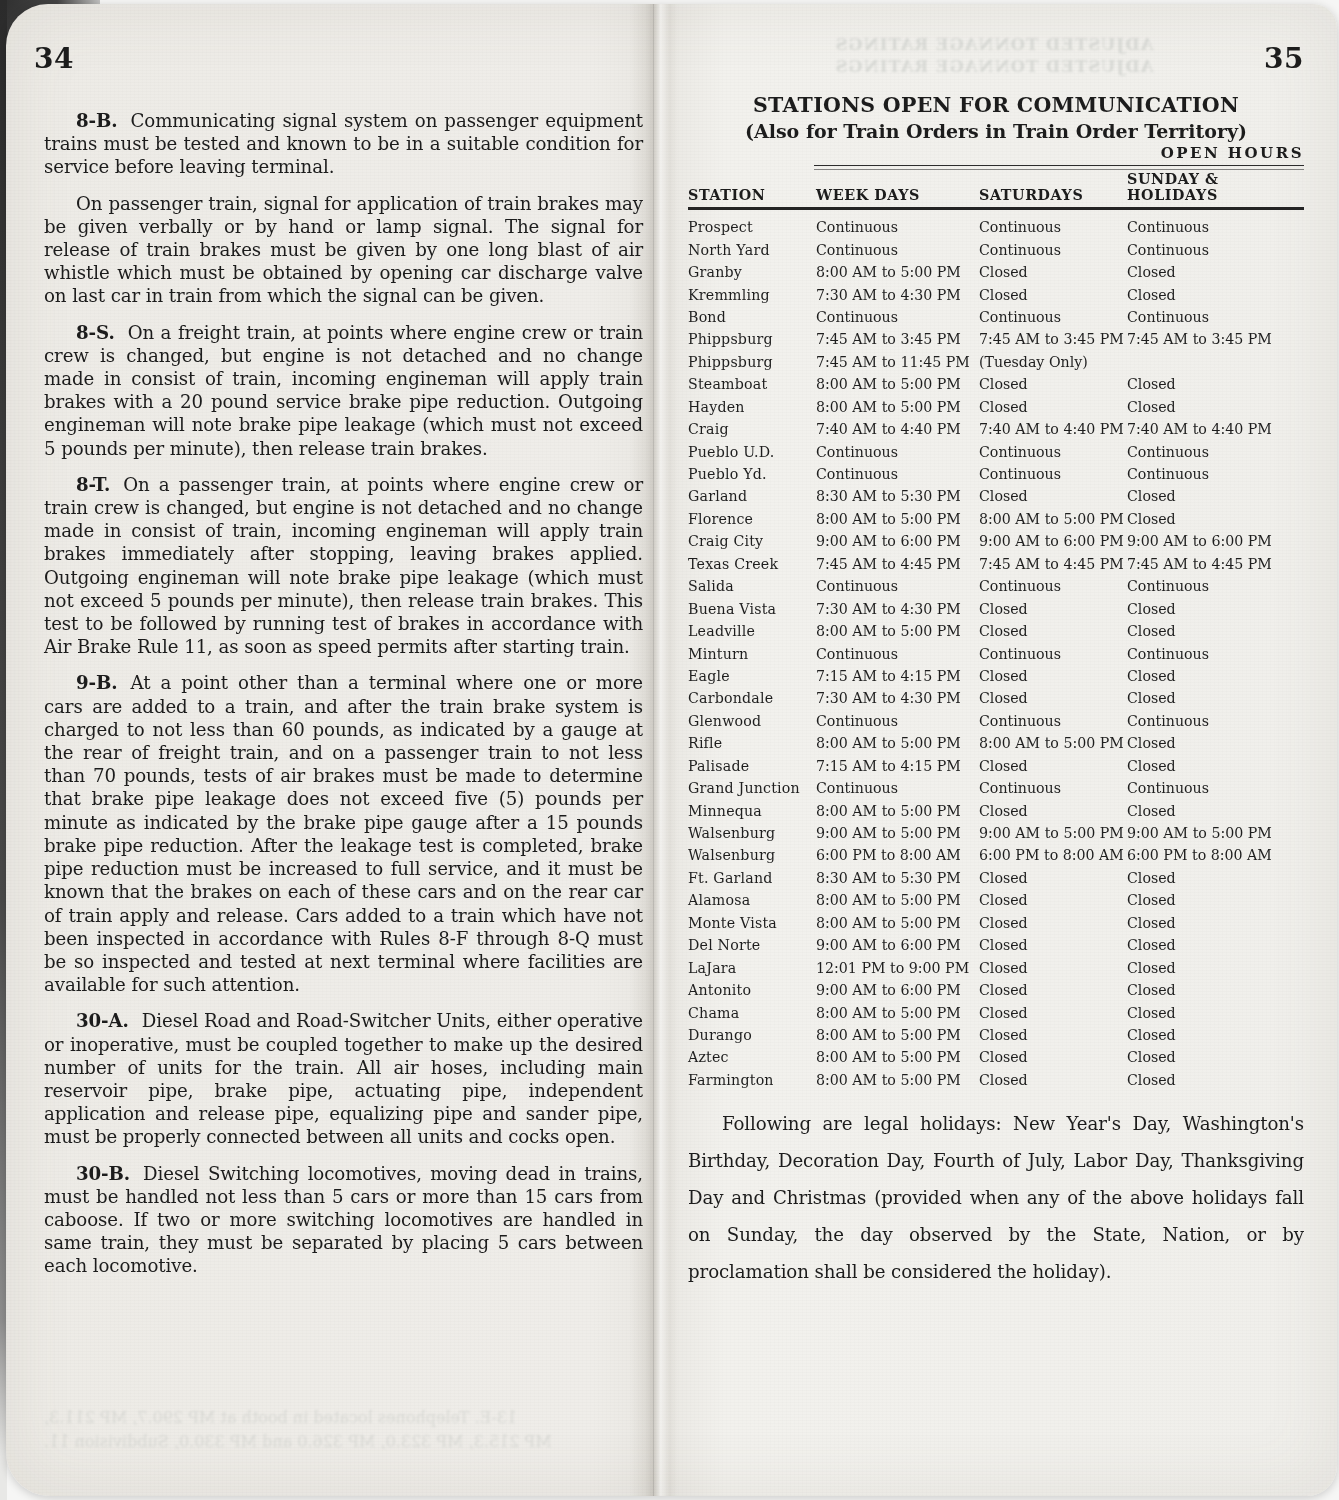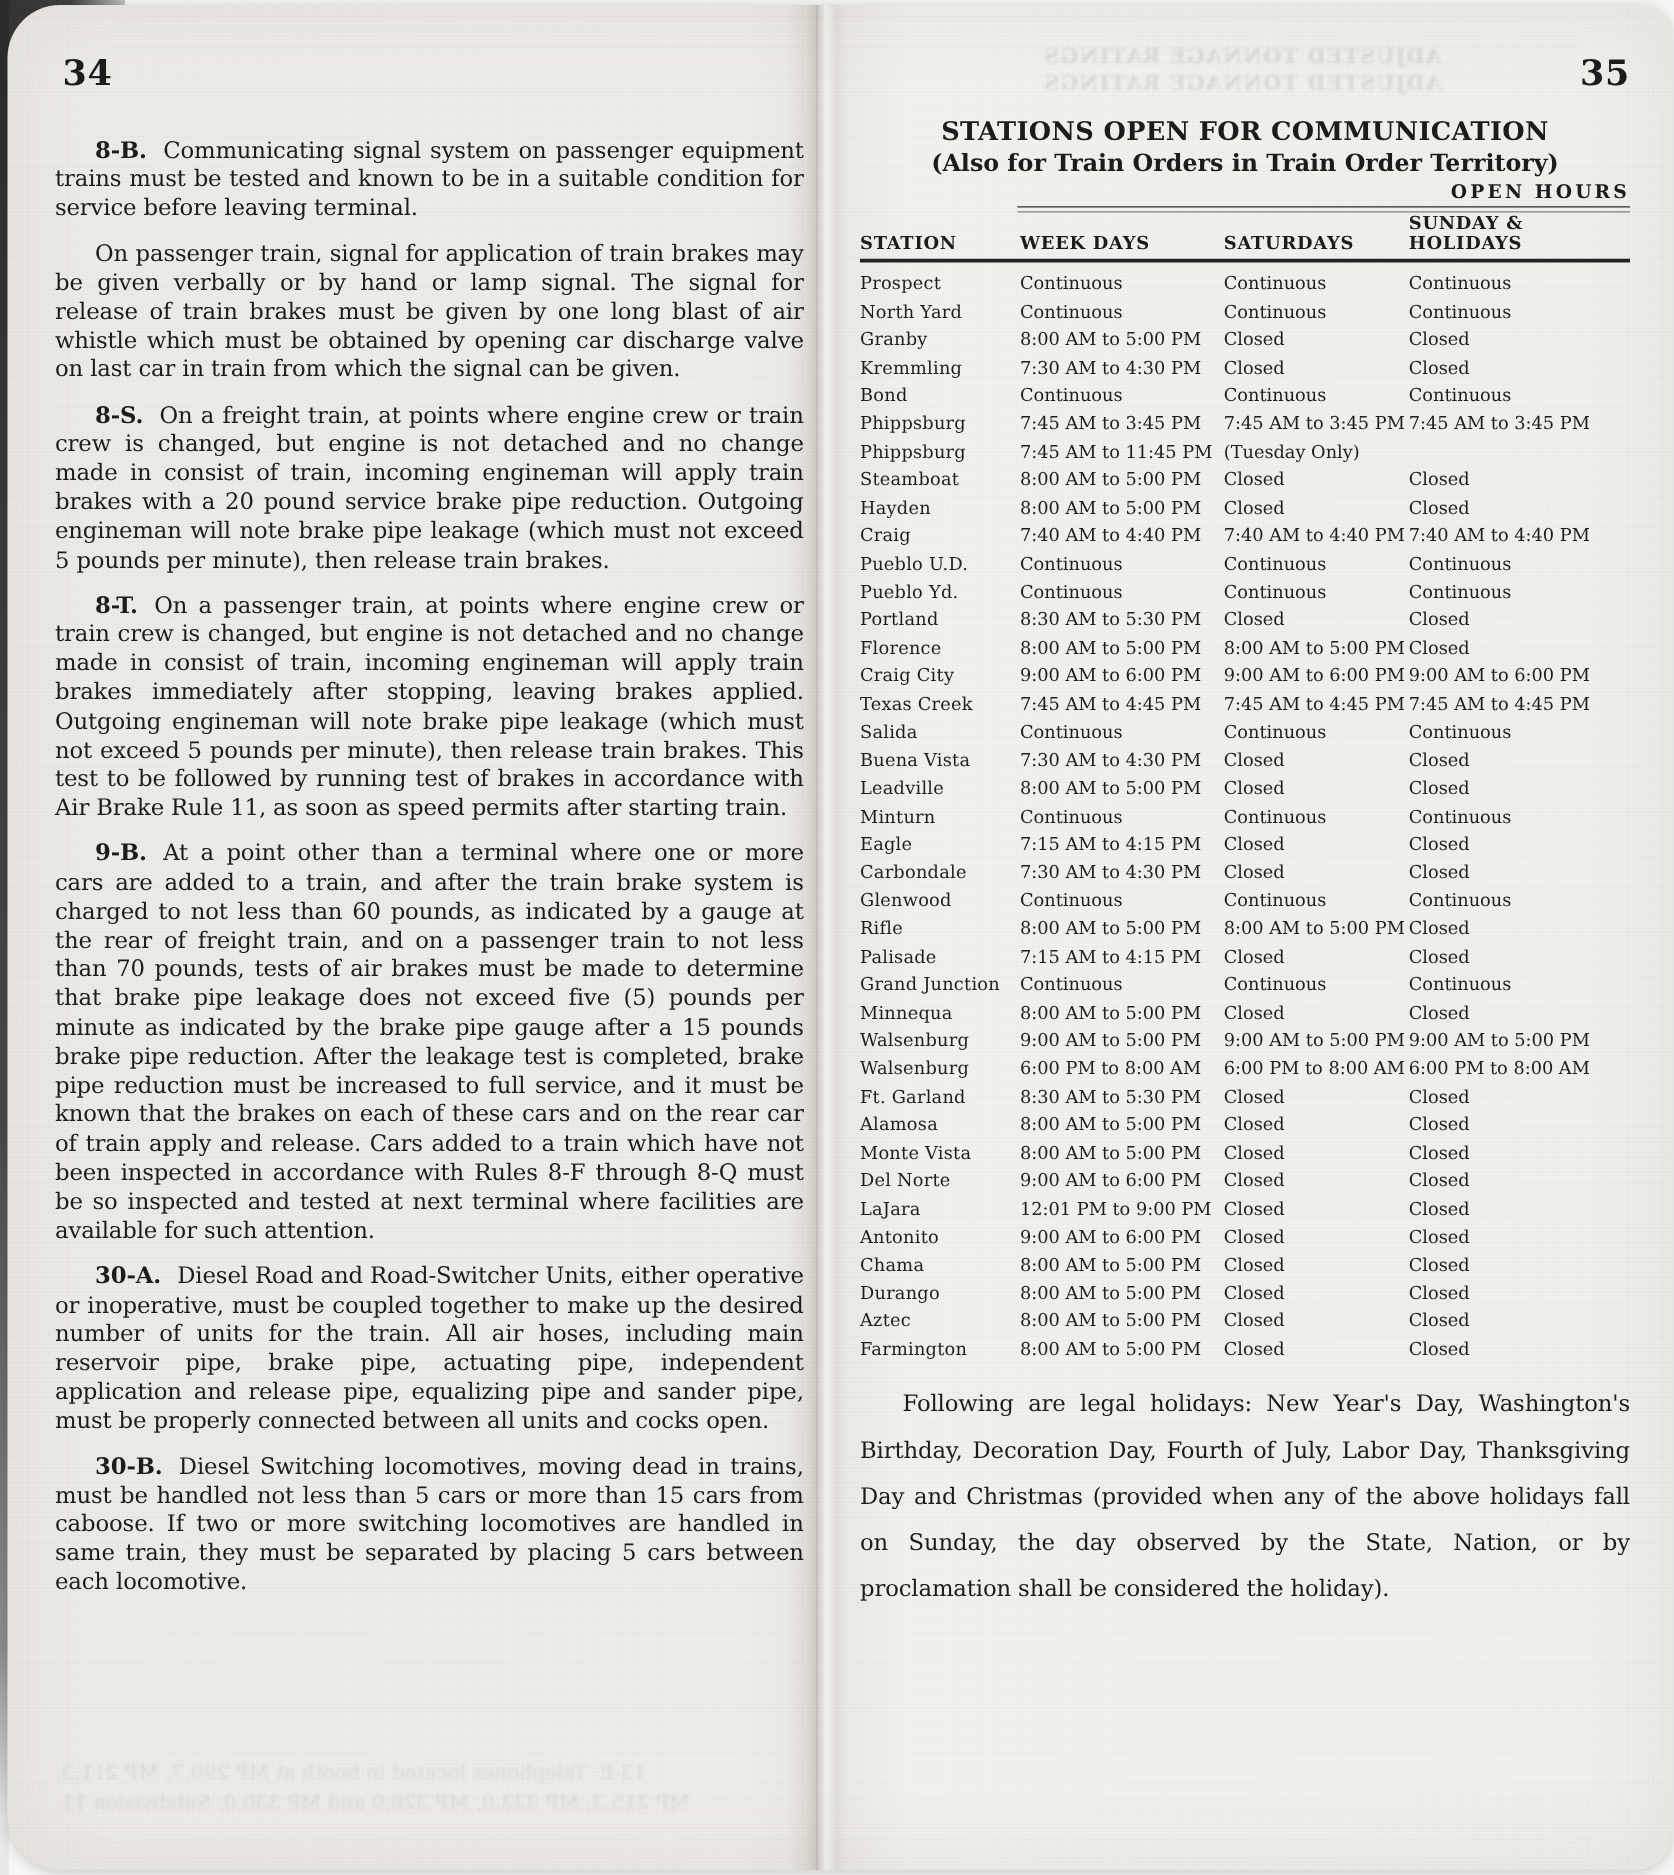--- a/index.html
+++ b/index.html
@@ -17,21 +17,21 @@
     box-shadow:0 2px 10px rgba(0,0,0,.18), inset 0 0 70px rgba(120,110,85,.10);}
   .book::before{content:"";position:absolute;inset:0;border-radius:inherit;pointer-events:none;
     background:repeating-linear-gradient(0deg,rgba(0,0,0,.012) 0 1px,transparent 1px 3px),
                repeating-linear-gradient(90deg,rgba(0,0,0,.008) 0 1px,transparent 1px 4px);}
   .gutter{position:absolute;left:624px;top:0;width:48px;height:100%;pointer-events:none;
     background:linear-gradient(90deg,rgba(70,60,40,0) 0%,rgba(70,60,40,.07) 32%,rgba(60,50,35,.15) 47%,
                rgba(60,50,35,.10) 53%,rgba(255,255,255,.40) 64%,rgba(70,60,40,.05) 82%,rgba(70,60,40,0) 100%);}
   .gutter::after{content:"";position:absolute;left:47%;top:0;width:1px;height:100%;background:rgba(0,0,0,.10);}
 
   .pageno{position:absolute;font-size:28px;font-weight:700;letter-spacing:.5px;}
-  .pn-left{left:44px;top:38px;}
+  .pn-left{left:28px;top:38px;}
   .pn-right{left:1258px;top:38px;}
 
   
   .left-content{position:absolute;left:38px;top:90px;width:599px;}
   .ltitle{ text-align:center;font-weight:700;font-size:20.5px;line-height:27px;letter-spacing:.3px;}
   .paras{margin-top:15px;}
   .paras p{margin:0 0 13px 0;font-size:18.2px;line-height:23.2px;text-align:justify;
            text-indent:32px;letter-spacing:-0.1px;}
   .plabel{font-weight:700;padding-right:13px;}
 
@@ -177,21 +177,21 @@
             <div class="tcell">Continuous</div>
             <div class="tcell">Continuous</div>
           </div>
           <div class="trow">
             <div class="tcell station">Pueblo Yd.</div>
             <div class="tcell">Continuous</div>
             <div class="tcell">Continuous</div>
             <div class="tcell">Continuous</div>
           </div>
           <div class="trow">
-            <div class="tcell station">Portland</div>
+            <div class="tcell station">Garland</div>
             <div class="tcell">8:30 AM to 5:30 PM</div>
             <div class="tcell">Closed</div>
             <div class="tcell">Closed</div>
           </div>
           <div class="trow">
             <div class="tcell station">Florence</div>
             <div class="tcell">8:00 AM to 5:00 PM</div>
             <div class="tcell">8:00 AM to 5:00 PM</div>
             <div class="tcell">Closed</div>
           </div>

